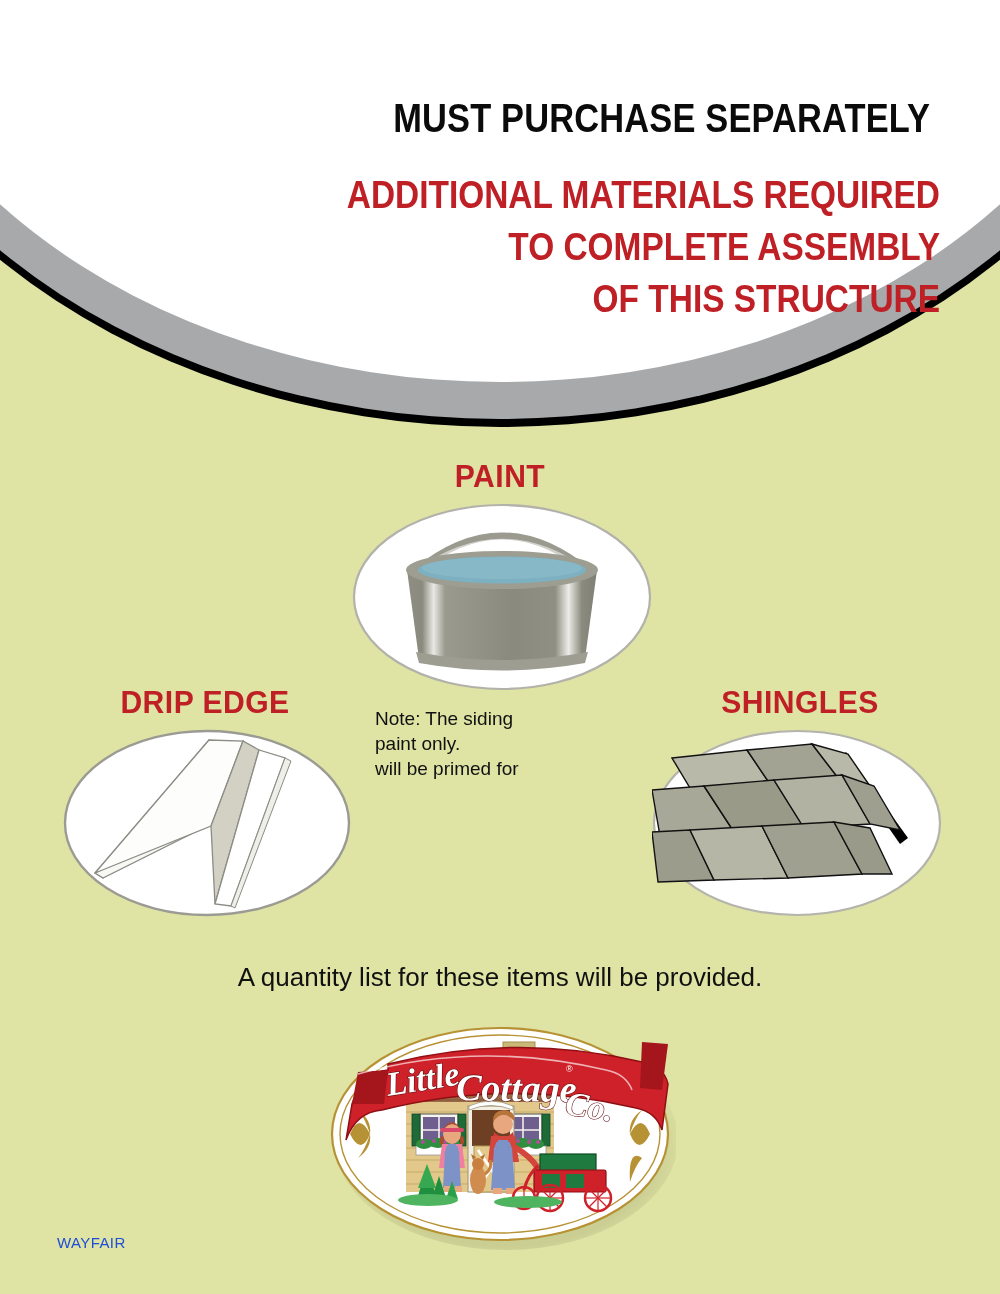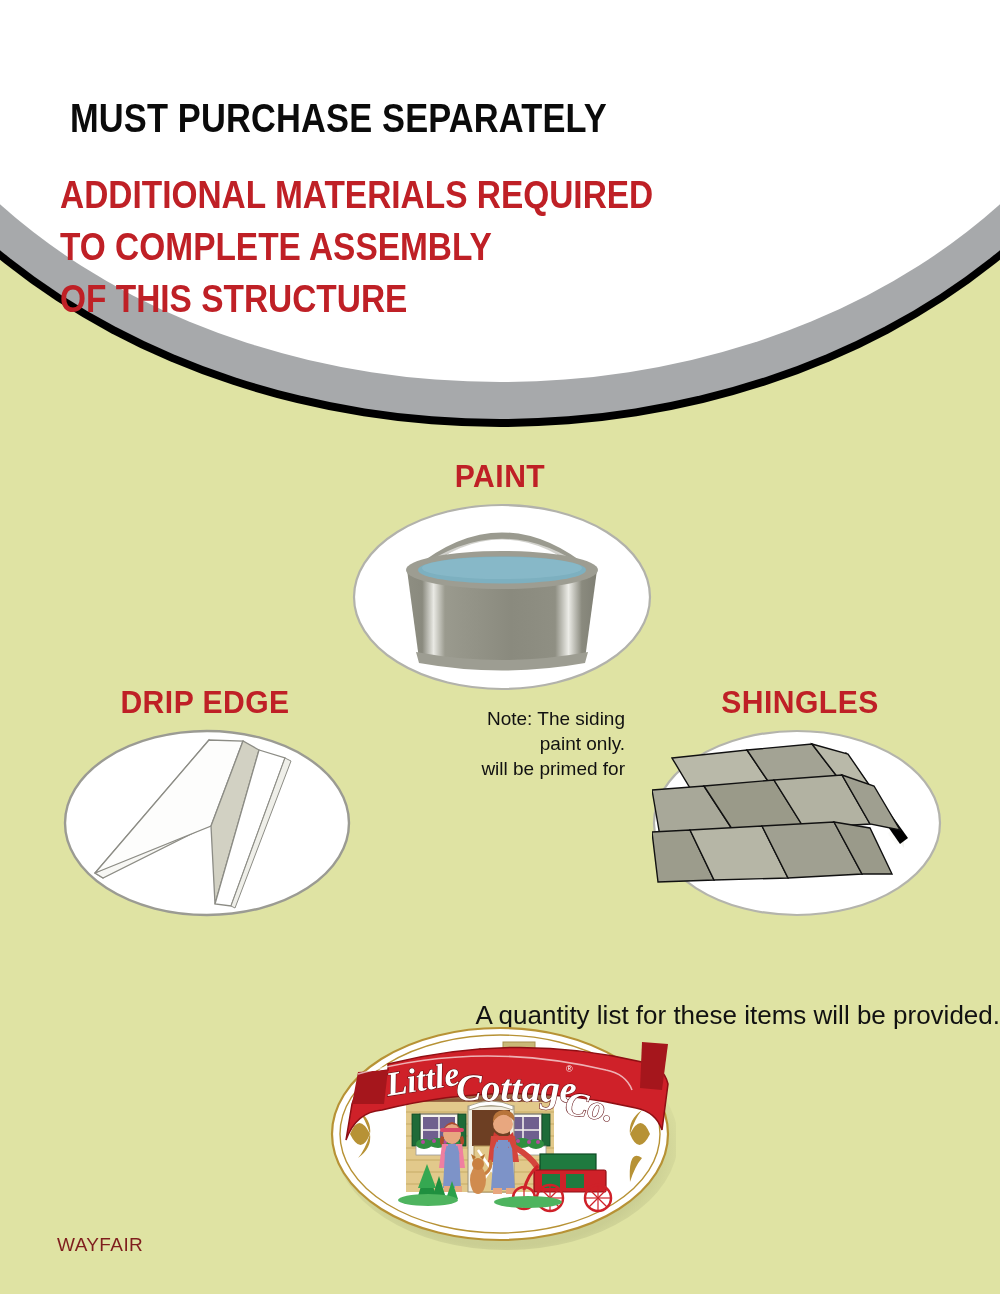--- a/index.html
+++ b/index.html
@@ -9,21 +9,21 @@
     font-family:"Liberation Sans", sans-serif;
     overflow:hidden;
     position:relative;
   }
   #page{position:relative;width:1000px;height:1294px;overflow:hidden;background:#dfe3a3;}
 
   
   .header-wrap{position:absolute;left:0;top:0;width:1000px;height:440px;overflow:hidden;}
   .header-svg{position:absolute;left:0;top:0;}
   .header-text{
-    position:absolute;left:0;top:0;width:1000px;text-align:left;z-index:5;
+    position:absolute;left:0;top:0;width:1000px;text-align:right;z-index:5;
   }
   .title-main{
     font-size:40px;font-weight:bold;color:#0b0b0b;
     letter-spacing:0.2px;margin-top:96px;
     transform:scaleX(0.86);
     font-family:"Liberation Sans", sans-serif;
   }
   .title-sub{
     font-size:38px;font-weight:bold;color:#bf2026;
     line-height:52px;margin-top:28px;
@@ -36,34 +36,34 @@
   .item-label{
     position:absolute;text-align:center;
     font-size:32px;font-weight:bold;color:#bf2026;
     letter-spacing:0.5px;white-space:nowrap;
     transform:scaleX(0.94);
     font-family:"Liberation Sans", sans-serif;
   }
   .oval{position:absolute;}
 
   .note-text{
-    position:absolute;text-align:right;color:#111;
+    position:absolute;text-align:left;color:#111;
     font-size:19px;line-height:25px;
     font-family:"Liberation Sans", sans-serif;
   }
 
   .footer-note{
     position:absolute;width:1000px;text-align:center;
     font-size:26px;color:#111;
     font-family:"Liberation Sans", sans-serif;
   }
 
   .watermark{
     position:absolute;left:57px;top:1234px;
-    font-size:19px;color:#7f1d1d;letter-spacing:0.4px;
+    font-size:15px;color:#1d4ed8;letter-spacing:0.4px;
     font-family:"Liberation Sans", sans-serif;
   }
 
   
   .logo-wrap{position:absolute;left:328px;top:1018px;width:348px;height:232px;}
 </style>
 </head>
 <body>
 
 <div id="page">
@@ -169,21 +169,21 @@
       <path d="M 122 52 L 190 47 L 218 96 L 152 100 Z" fill="#b2b2a2"></path>
       <path d="M 190 47 L 222 58 L 248 102 L 218 96 Z" fill="#9f9f90"></path>
 
       <path d="M 0 104 L 38 102 L 62 152 L 6 154 Z" fill="#9c9c8c"></path>
       <path d="M 38 102 L 110 98 L 136 150 L 62 152 Z" fill="#b6b6a6"></path>
       <path d="M 110 98 L 182 94 L 210 146 L 136 150 Z" fill="#a0a091"></path>
       <path d="M 182 94 L 218 100 L 240 146 L 210 146 Z" fill="#9a9a8a"></path>
     </g>
   </svg>
 
-  <div class="footer-note" style="left:0;top:1000px;text-align:right;">A quantity list for these items will be provided.</div>
+  <div class="footer-note" style="left:0;top:962px;">A quantity list for these items will be provided.</div>
 
   <div class="logo-wrap">
     <svg width="348" height="232" viewBox="0 0 348 232">
       <defs>
         <radialGradient id="logoShadow" cx="0.5" cy="0.55" r="0.62">
           <stop offset="70%" stop-color="#b9bd86" stop-opacity="0.55"></stop>
           <stop offset="100%" stop-color="#dfe3a3" stop-opacity="0"></stop>
         </radialGradient>
       </defs>
 

